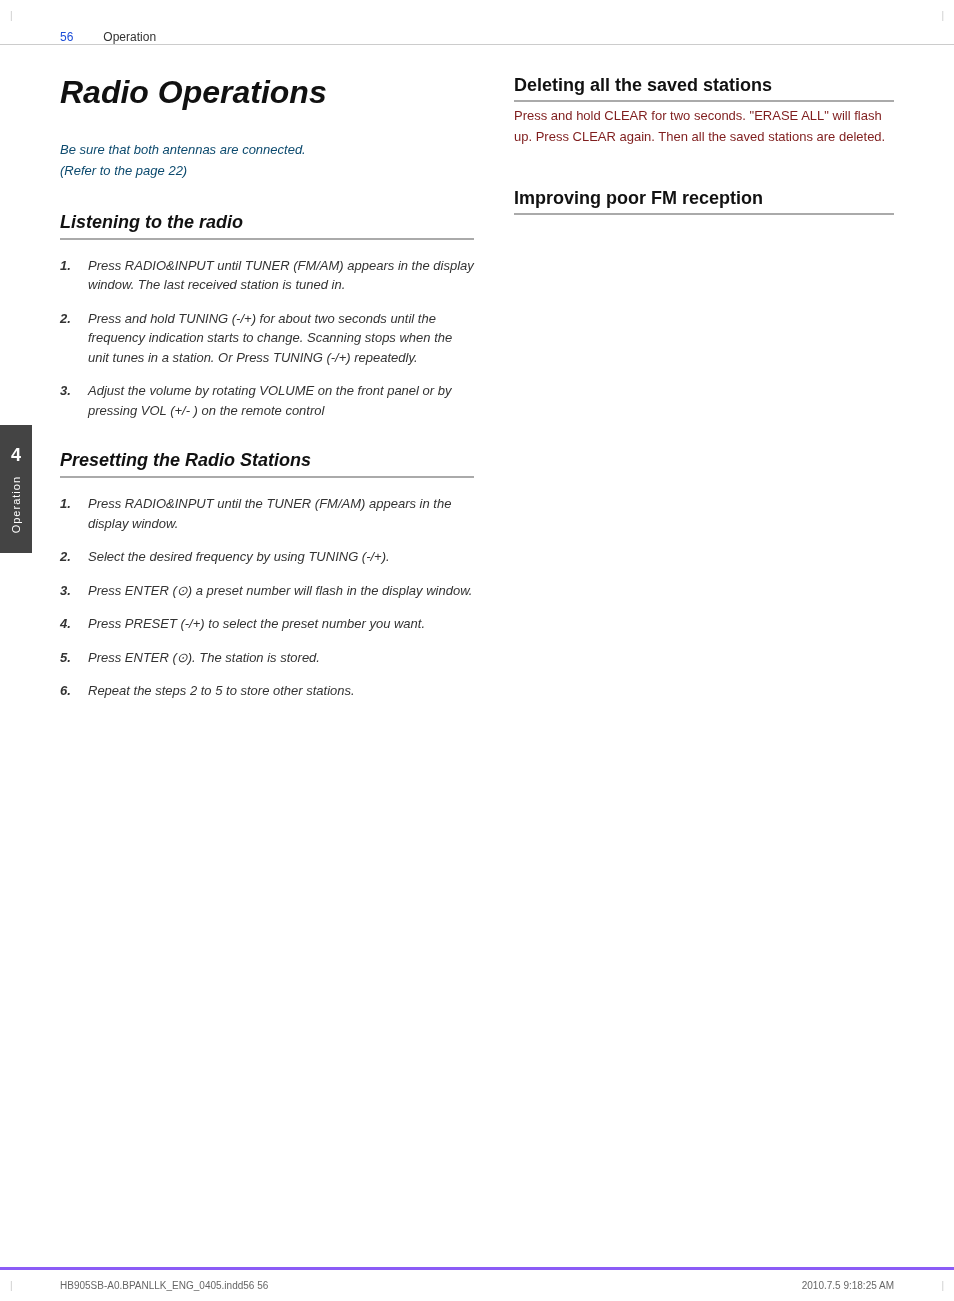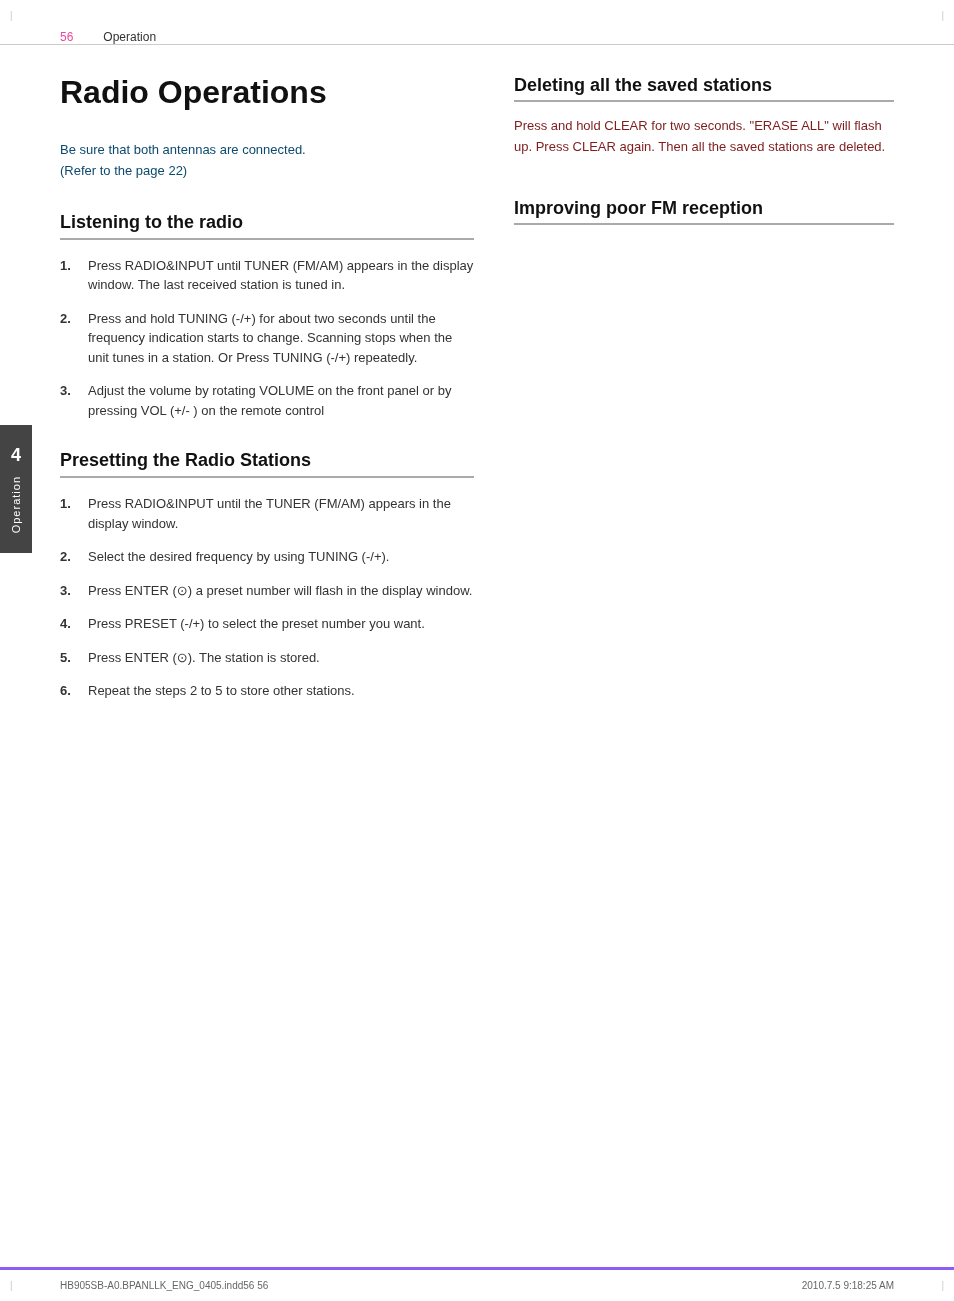--- a/index.html
+++ b/index.html
@@ -69,41 +69,42 @@
       padding: 30px 60px 0 60px;
       border-bottom: 1px solid #cccccc;
       margin-bottom: 0;
       display: flex;
       align-items: baseline;
       gap: 30px;
     }
 
     .page-number {
       font-size: 12px;
-      color: #ec4899;
+      color: #1d4ed8;
       font-weight: normal;
     }
 
     .page-section-label {
       font-size: 12px;
       color: #333;
     }
 
     
     .content-columns {
       display: flex;
       flex-direction: row;
       padding: 0 60px;
       gap: 40px;
       margin-top: 30px;
     }
 
     .left-column {
       flex: 1;
       max-width: 420px;
+      font-style: italic;
     }
 
     .right-column {
       flex: 1;
       max-width: 380px;
     }
 
     
     .page-title {
       font-size: 32px;
@@ -161,21 +162,21 @@
     .right-section {
       margin-bottom: 40px;
     }
 
     .right-section-heading {
       font-size: 18px;
       font-weight: bold;
       color: #111;
       border-bottom: 2px solid #aaa;
       padding-bottom: 4px;
-      margin-bottom: 14px;
+      margin-bottom: 4px;
     }
 
     .right-section-text {
       font-size: 13px;
       color: #7f1d1d;
       line-height: 1.6;
     }
 
     
     .page-footer {

